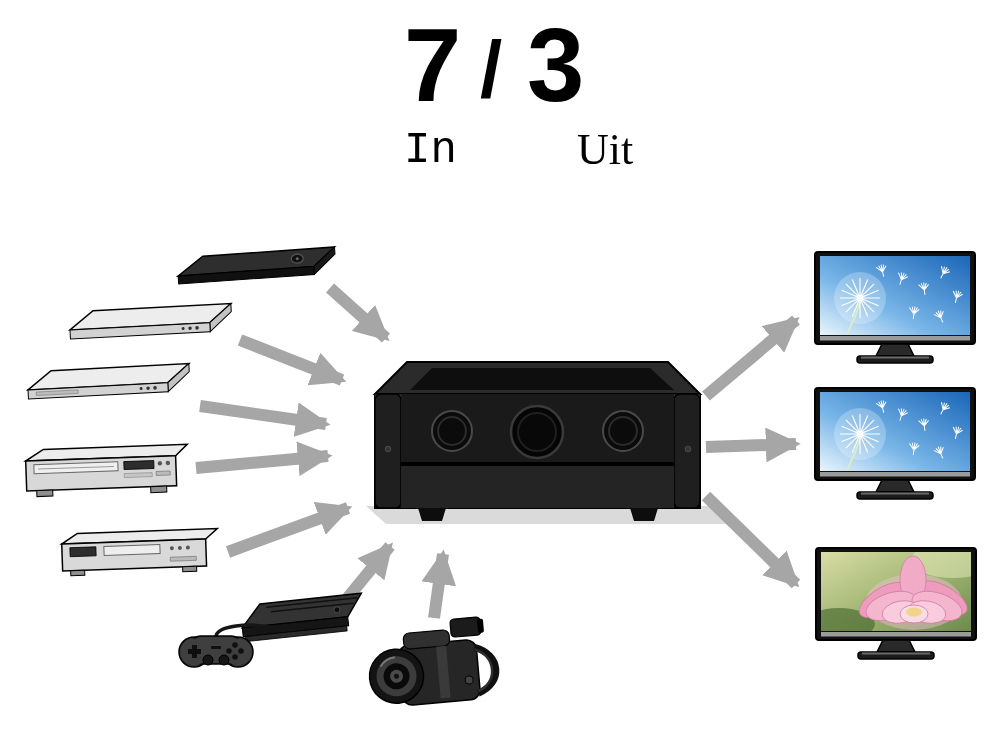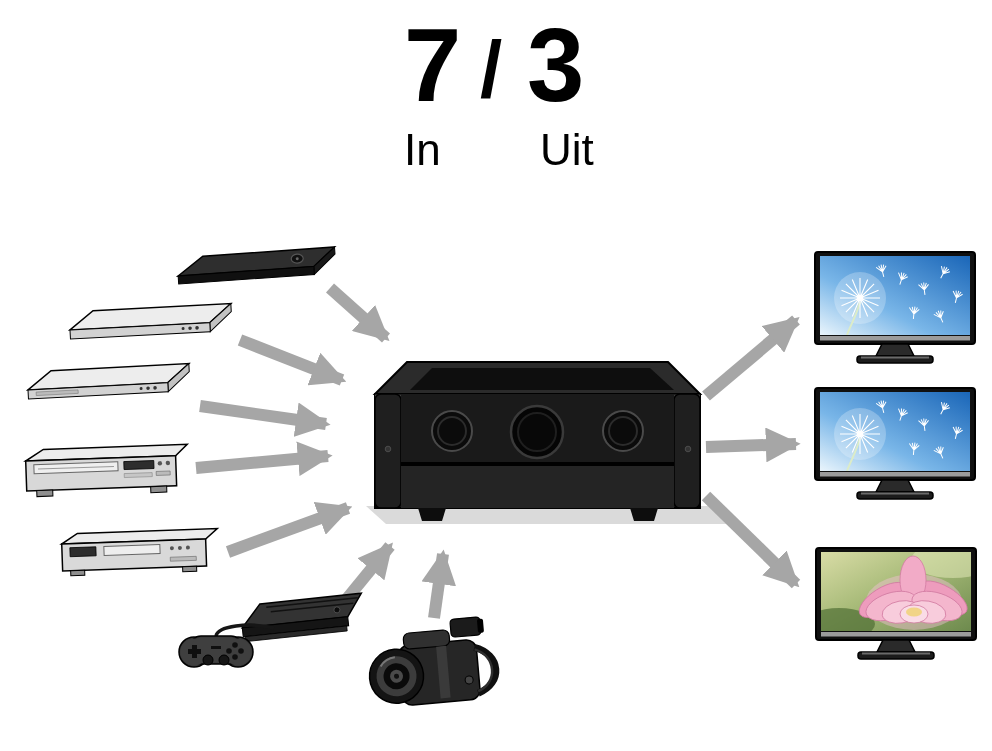--- a/index.html
+++ b/index.html
@@ -18,22 +18,22 @@
 </style>
 </head>
 <body>
 
 <div class="canvas">
 
   <div>
     <span class="t-num" style="left:404px;top:14px;">7</span>
     <span class="t-slash" style="left:480px;top:30px;">/</span>
     <span class="t-num" style="left:527px;top:14px;">3</span>
-    <span class="t-label" style="left:404px;top:128px;">In</span>
-    <span class="t-label" style="left:540px;top:128px;">Uit</span>
+    <span class="t-label" style="left:404px;top:128px;font-family:Liberation Mono, monospace;">In</span>
+    <span class="t-label" style="left:577px;top:128px;font-family:Liberation Serif, serif;">Uit</span>
   </div>
 
   <svg id="diagram-svg" width="992" height="751" viewBox="0 0 992 751">
     <defs>
       <marker id="ah" viewBox="0 0 3 3" markerWidth="2.9" markerHeight="2.9" refX="2.6" refY="1.5" orient="auto">
         <path d="M0,0 L3,1.5 L0,3 Z" fill="#a6a6a6"></path>
       </marker>
 
       <linearGradient id="skyGrad" x1="0%" y1="100%" x2="100%" y2="0%">
         <stop offset="0%" stop-color="#eaf5fc"></stop>

